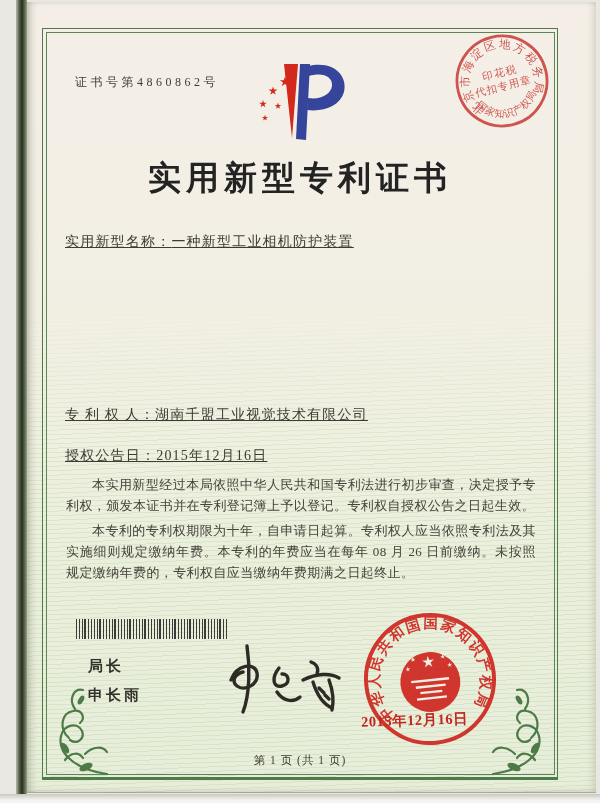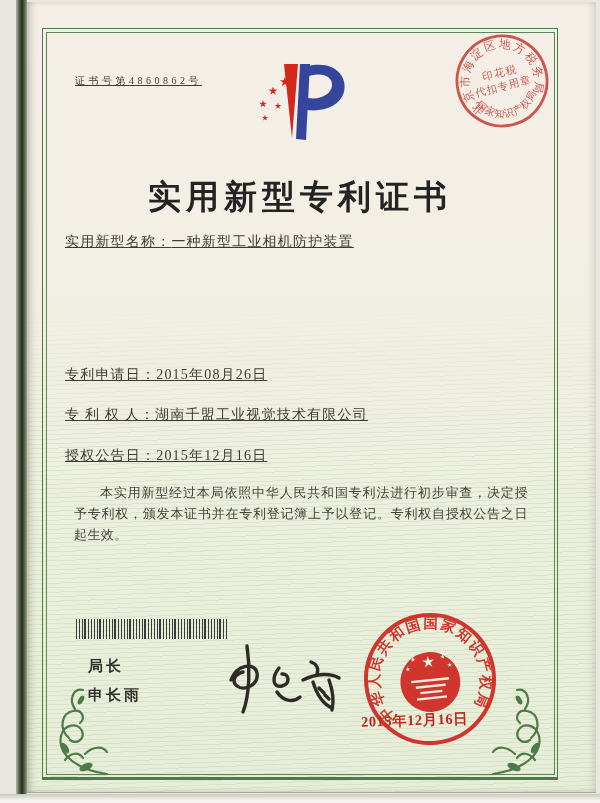--- a/index.html
+++ b/index.html
@@ -24,32 +24,32 @@
     background:repeating-linear-gradient(178deg,rgba(128,162,98,.14) 0 1px,rgba(0,0,0,0) 1px 4.5px);
     -webkit-mask-image:linear-gradient(180deg,transparent 0,#000 30%);
     mask-image:linear-gradient(180deg,transparent 0,#000 30%);
   }
   .frame-outer{
     position:absolute;left:42px;top:28px;width:514px;height:748px;
     border:1.5px solid #4f7b48;border-bottom-width:3px;
   }
   .frame-inner{position:absolute;inset:2.5px;border:1px solid #5d8454;}
   .cert-no{
-    position:absolute;left:75px;top:74px;font-size:10px;letter-spacing:3.5px;color:#3e3c35;text-decoration:underline;
+    position:absolute;left:75px;top:74px;font-size:12px;letter-spacing:3.5px;color:#3e3c35;
   }
   .title{
     position:absolute;left:0;right:0;top:156px;text-align:center;
-    font-size:33px;font-weight:bold;letter-spacing:5px;color:#232323;margin-top:19px;
+    font-size:33px;font-weight:bold;letter-spacing:5px;color:#232323;
   }
   .field{position:absolute;left:65px;font-size:14px;color:#3d3b33;letter-spacing:1.2px;white-space:nowrap;text-decoration:underline;}
   .paras{
     position:absolute;left:62px;width:478px;top:470px;
     font-size:13px;line-height:21px;color:#45423a;text-align:justify;
   }
-  .paras p{margin:12px;text-indent:2em;letter-spacing:.4px;}
+  .paras p{margin:4px;text-indent:2em;letter-spacing:.4px;}
   .barcode{
     position:absolute;left:76px;top:619px;width:152px;height:20px;opacity:.85;
     background:
       repeating-linear-gradient(90deg,#1d1d1d 0 1.5px,transparent 1.5px 3px),
       repeating-linear-gradient(90deg,#1d1d1d 0 1px,transparent 1px 7.5px);
   }
   .signer{position:absolute;left:88px;font-size:15px;color:#33312b;letter-spacing:3px;font-weight:bold;}
   .seal-date{
     position:absolute;left:361px;top:711px;font-size:14.5px;font-weight:bold;
     color:#c2271e;letter-spacing:.5px;transform:rotate(-2deg);
@@ -142,32 +142,30 @@
     <use href="#star" fill="#d3281c" transform="translate(23,31) scale(4.6)"></use>
     <use href="#star" fill="#d3281c" transform="translate(35,22) scale(5.4)"></use>
     <use href="#star" fill="#d3281c" transform="translate(28,46) scale(3.4)"></use>
   </svg>
 
   <div class="title">实用新型专利证书</div>
 
   <div class="field" style="top:233px">
     <span>实用新型名称：</span><span>一种新型工业相机防护装置</span>
   </div>
-  <div class="field" style="top:366px">
-    <span>专利申请日：</span><span>2015年08月26日</span>
-  </div>
   <div class="field" style="top:406px">
     <span>专 利 权 人：</span><span>湖南千盟工业视觉技术有限公司</span>
   </div>
   <div class="field" style="top:447px">
     <span>授权公告日：</span><span>2015年12月16日</span>
   </div>
 
   <div class="paras">
     <p>本实用新型经过本局依照中华人民共和国专利法进行初步审查，决定授予专利权，颁发本证书并在专利登记簿上予以登记。专利权自授权公告之日起生效。</p>
+    <p>本专利的专利权期限为十年，自申请日起算。专利权人应当依照专利法及其实施细则规定缴纳年费。本专利的年费应当在每年 08 月 26 日前缴纳。未按照规定缴纳年费的，专利权自应当缴纳年费期满之日起终止。</p>
   </div>
 
   <div class="barcode"></div>
 
   <div class="signer" style="top:657px">局长</div>
   <div class="signer" style="top:686px">申长雨</div>
 
   <svg class="signature" width="140" height="82" viewBox="0 0 140 82">
     <g fill="none" stroke="#2e2b26" stroke-width="3.4" stroke-linecap="round">
       <path d="M26,44 C32,28 50,26 52,37 C54,48 40,56 32,50 C26,45 30,38 38,36"></path>
@@ -200,15 +198,16 @@
         <rect x="66" y="85" width="38" height="2.4"></rect>
         <rect x="70" y="91" width="30" height="2.4"></rect>
         <rect x="74" y="97" width="22" height="2.2"></rect>
         <rect x="70" y="103" width="30" height="2.2"></rect>
       </g>
     </g>
   </svg>
 
   <div class="seal-date">2015年12月16日</div>
 
+  <div class="footer">第 1 页 (共 1 页)</div>
 
   <div class="edge-bottom"></div>
 </div>
 
 </body></html>

